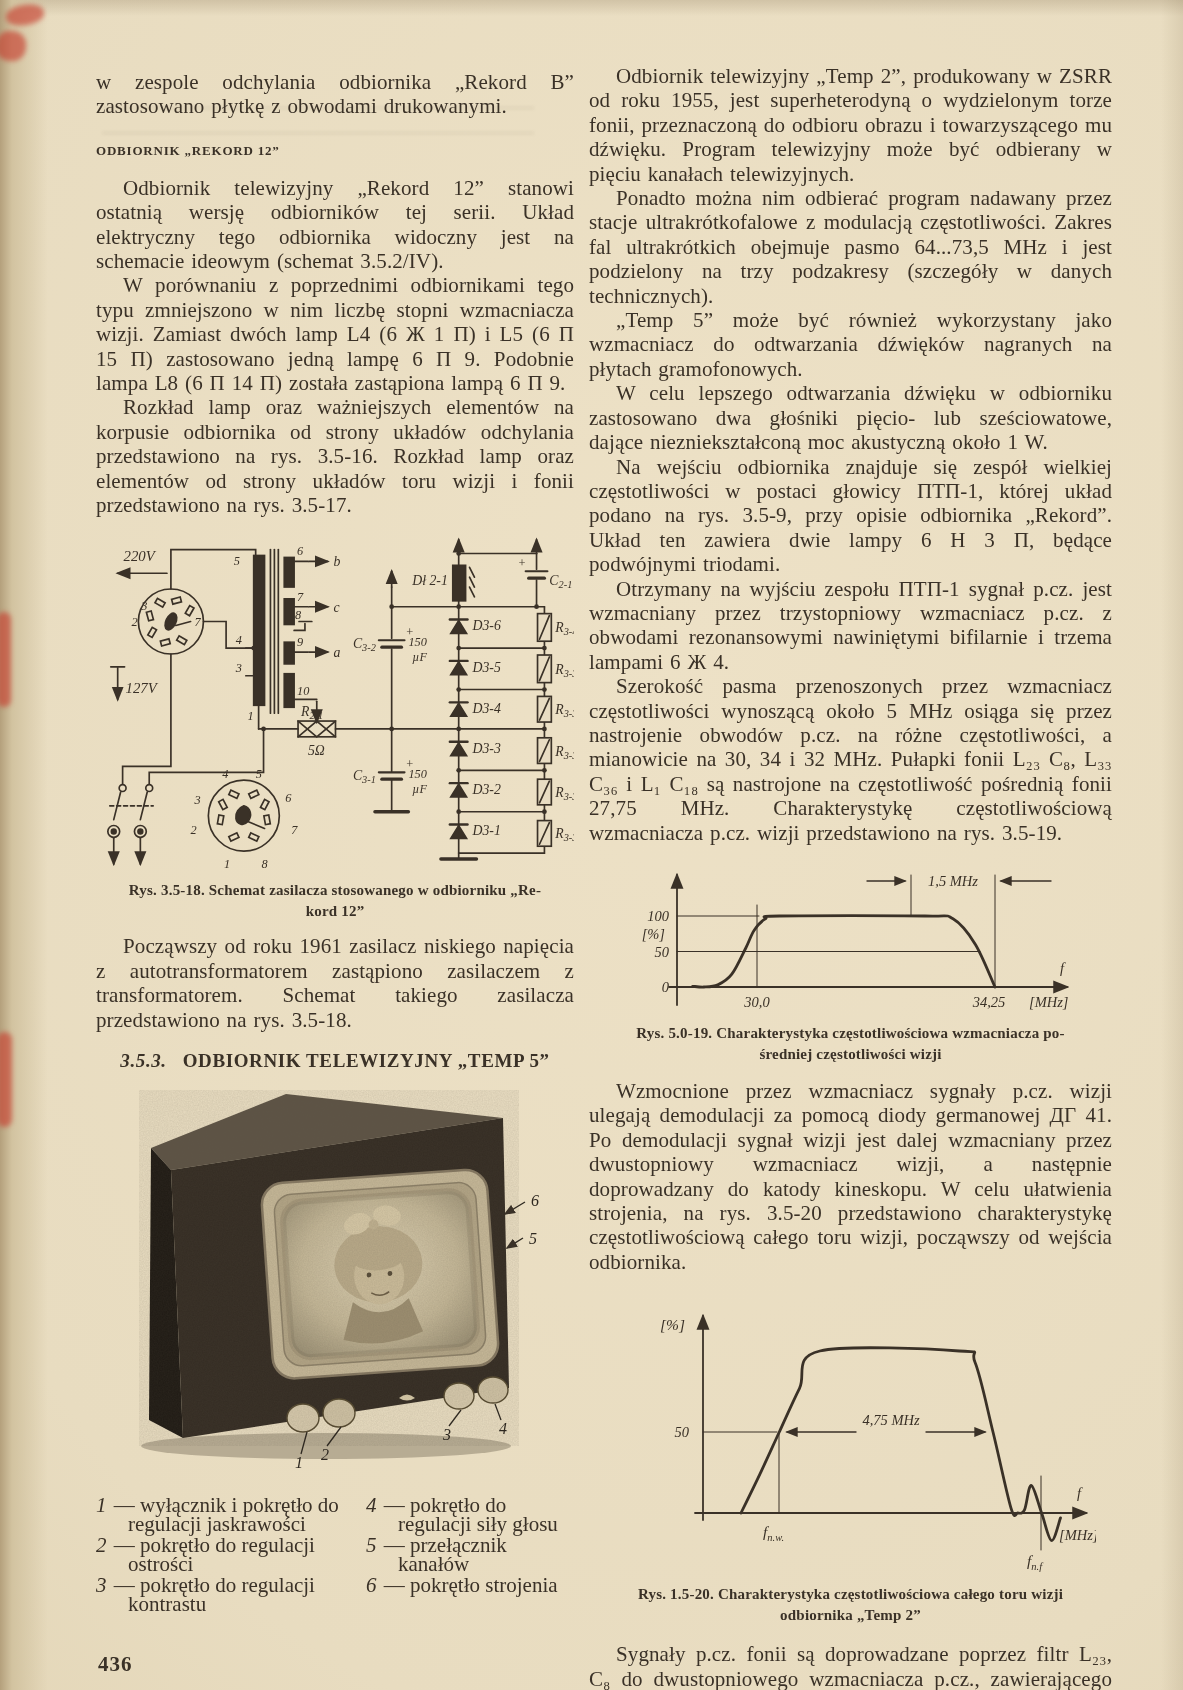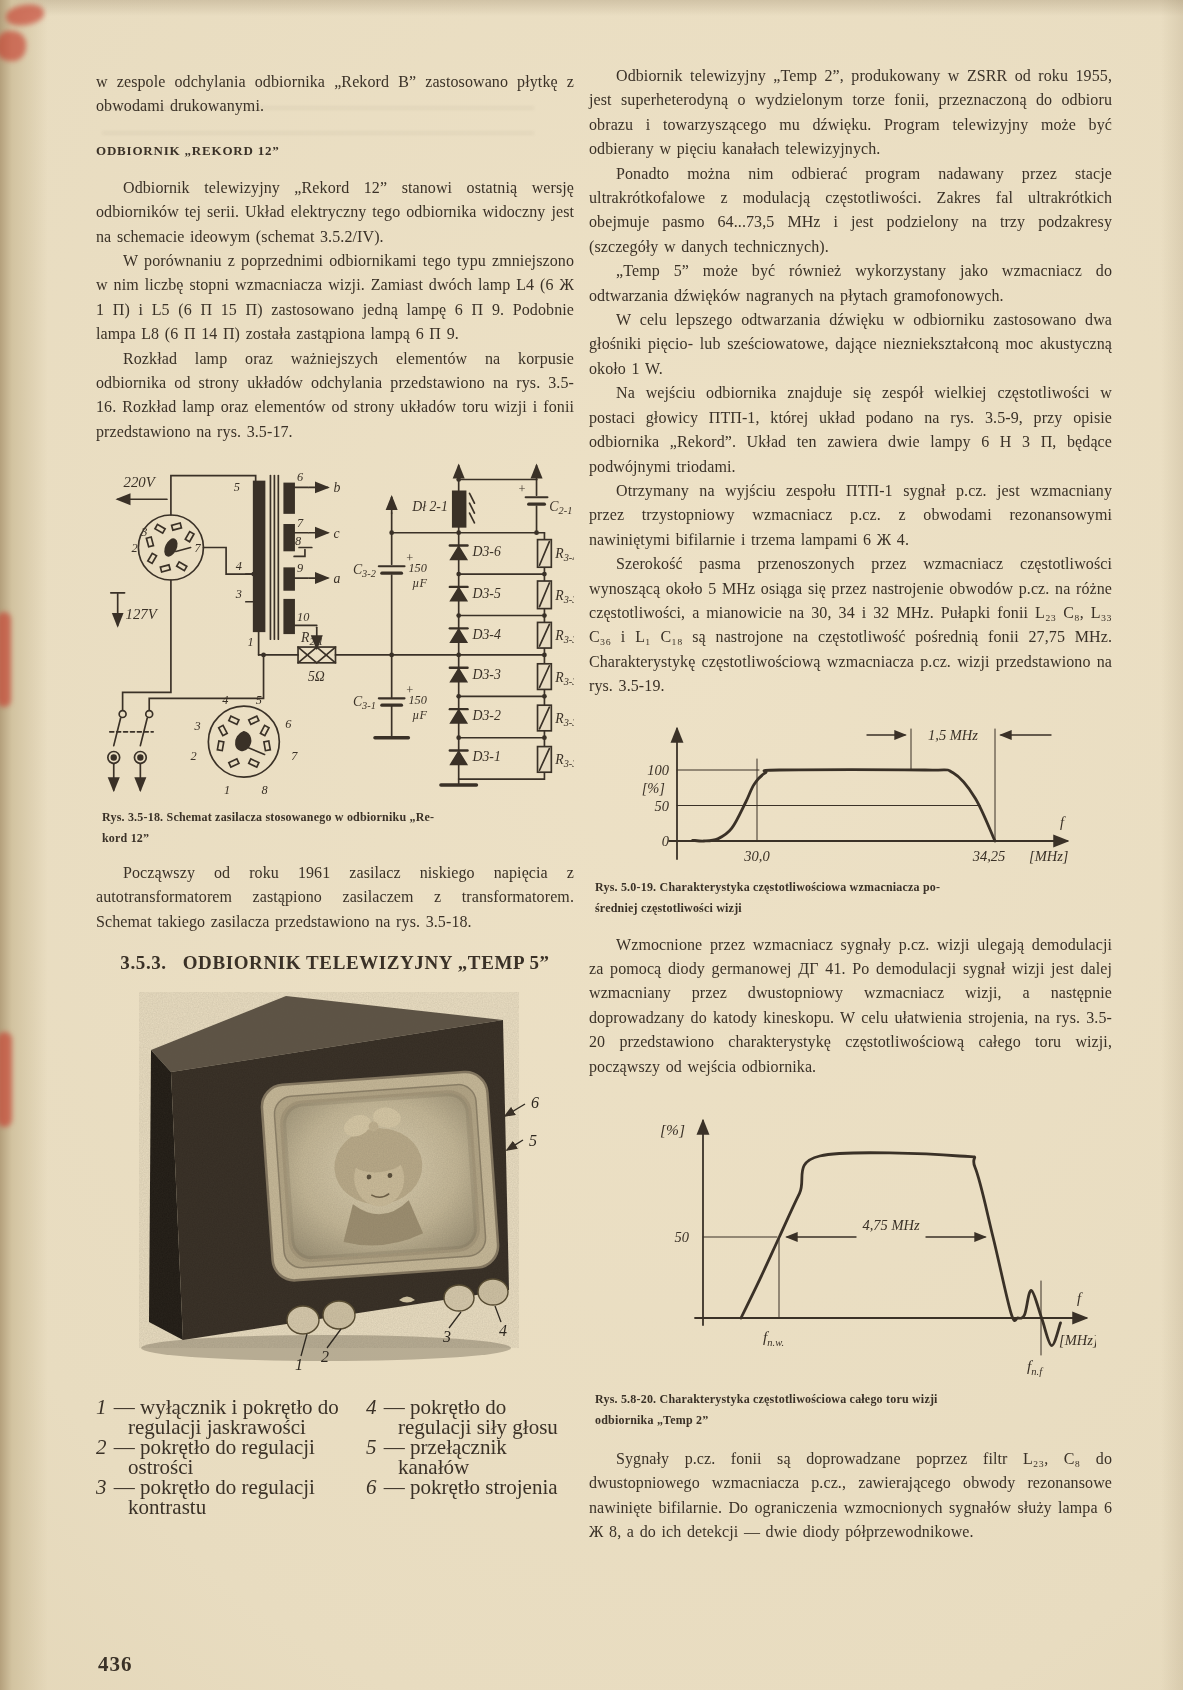--- a/index.html
+++ b/index.html
@@ -10,30 +10,30 @@
     background:
       linear-gradient(90deg,#b4a07c 0px,#d2c3a0 12px,rgba(0,0,0,0) 48px),
       linear-gradient(180deg,rgba(110,88,55,.20) 0px,rgba(0,0,0,0) 16px),
       linear-gradient(270deg,rgba(110,88,55,.12) 0px,rgba(0,0,0,0) 22px),
       radial-gradient(130% 120% at 58% 38%, #ede1c6 0%, #e8dcc0 55%, #dccdaa 100%);
   }
   .col{position:absolute;}
   .col-left{left:96px;top:70px;width:478px;}
   .col-right{left:589px;top:64px;width:523px;}
   p.body{
-    margin:0;font-size:16px;line-height:24.4px;text-align:justify;
+    margin:0;font-size:21px;line-height:24.4px;text-align:justify;
     text-indent:27px;word-spacing:1.5px;letter-spacing:.1px;
   }
   p.noindent{text-indent:0;}
   h2.sub{font-size:13px;font-weight:bold;letter-spacing:.8px;margin:24px 0 17px;}
   h3.section{font-size:19px;font-weight:bold;text-align:center;letter-spacing:.6px;margin:18px 0 12px;}
-  h3.section .secnum{margin-right:16px;}
+  h3.section .secnum{margin-right:16px;font-style:italic;}
   .fig{margin:10px 0 0;}
   .caption{
-    font-size:12px;font-weight:bold;line-height:21px;
+    font-size:15px;font-weight:bold;text-align:center;line-height:21px;
     margin:6px 6px 0;letter-spacing:.2px;
   }
   figure{padding:0;}
   svg{display:block;}
   .schem{width:478px;height:auto;margin:2px auto 0;}
   .tvsvg{width:448px;height:auto;margin:0 auto;}
   .chart1{width:480px;height:auto;margin-left:10px;margin-top:14px;}
   .chart2{width:505px;height:auto;margin-left:2px;margin-top:14px;}
   .legend{display:flex;gap:22px;margin-top:12px;font-size:21px;line-height:19.5px;}
   .legend ul{list-style:none;margin:0;padding:0;}
@@ -452,21 +452,21 @@
           <text class="clbl" x="94" y="42" text-anchor="end" style="font-size:15.5px">[%]</text>
           <text class="clbl" x="98" y="149" text-anchor="end">50</text>
           <text class="clbl" x="300" y="137" text-anchor="middle">4,75 MHz</text>
           <text class="clbl" x="172" y="249" style="font-size:15.5px"><tspan>f</tspan><tspan class="subs" dy="4">n.w.</tspan></text>
           <text class="clbl" x="436" y="278" style="font-size:15.5px"><tspan>f</tspan><tspan class="subs" dy="4">n.f</tspan></text>
           <text class="clbl" x="486" y="210">f</text>
           <text class="clbl" x="468" y="252">[MHz]</text>
         </g>
       </svg>
       <figcaption class="caption">
-        <span>Rys. 5.8-20. Charakterystyka częstotliwościowa całego toru wizji</span><br>
+        <span>Rys. 1.5-20. Charakterystyka częstotliwościowa całego toru wizji</span><br>
         <span>odbiornika „Temp 2”</span>
       </figcaption>
     </figure>
 
     <p class="body" style="margin-top:16px">Sygnały p.cz. fonii są doprowadzane poprzez filtr L₂₃, C₈ do dwustopniowego wzmacniacza p.cz., zawierającego obwody rezonansowe nawinięte bifilarnie. Do ograniczenia wzmocnionych sygnałów służy lampa 6 Ж 8, a do ich detekcji — dwie diody półprzewodnikowe.</p>
   </div>
 
   <div class="pageno">436</div>
 </div>
 

